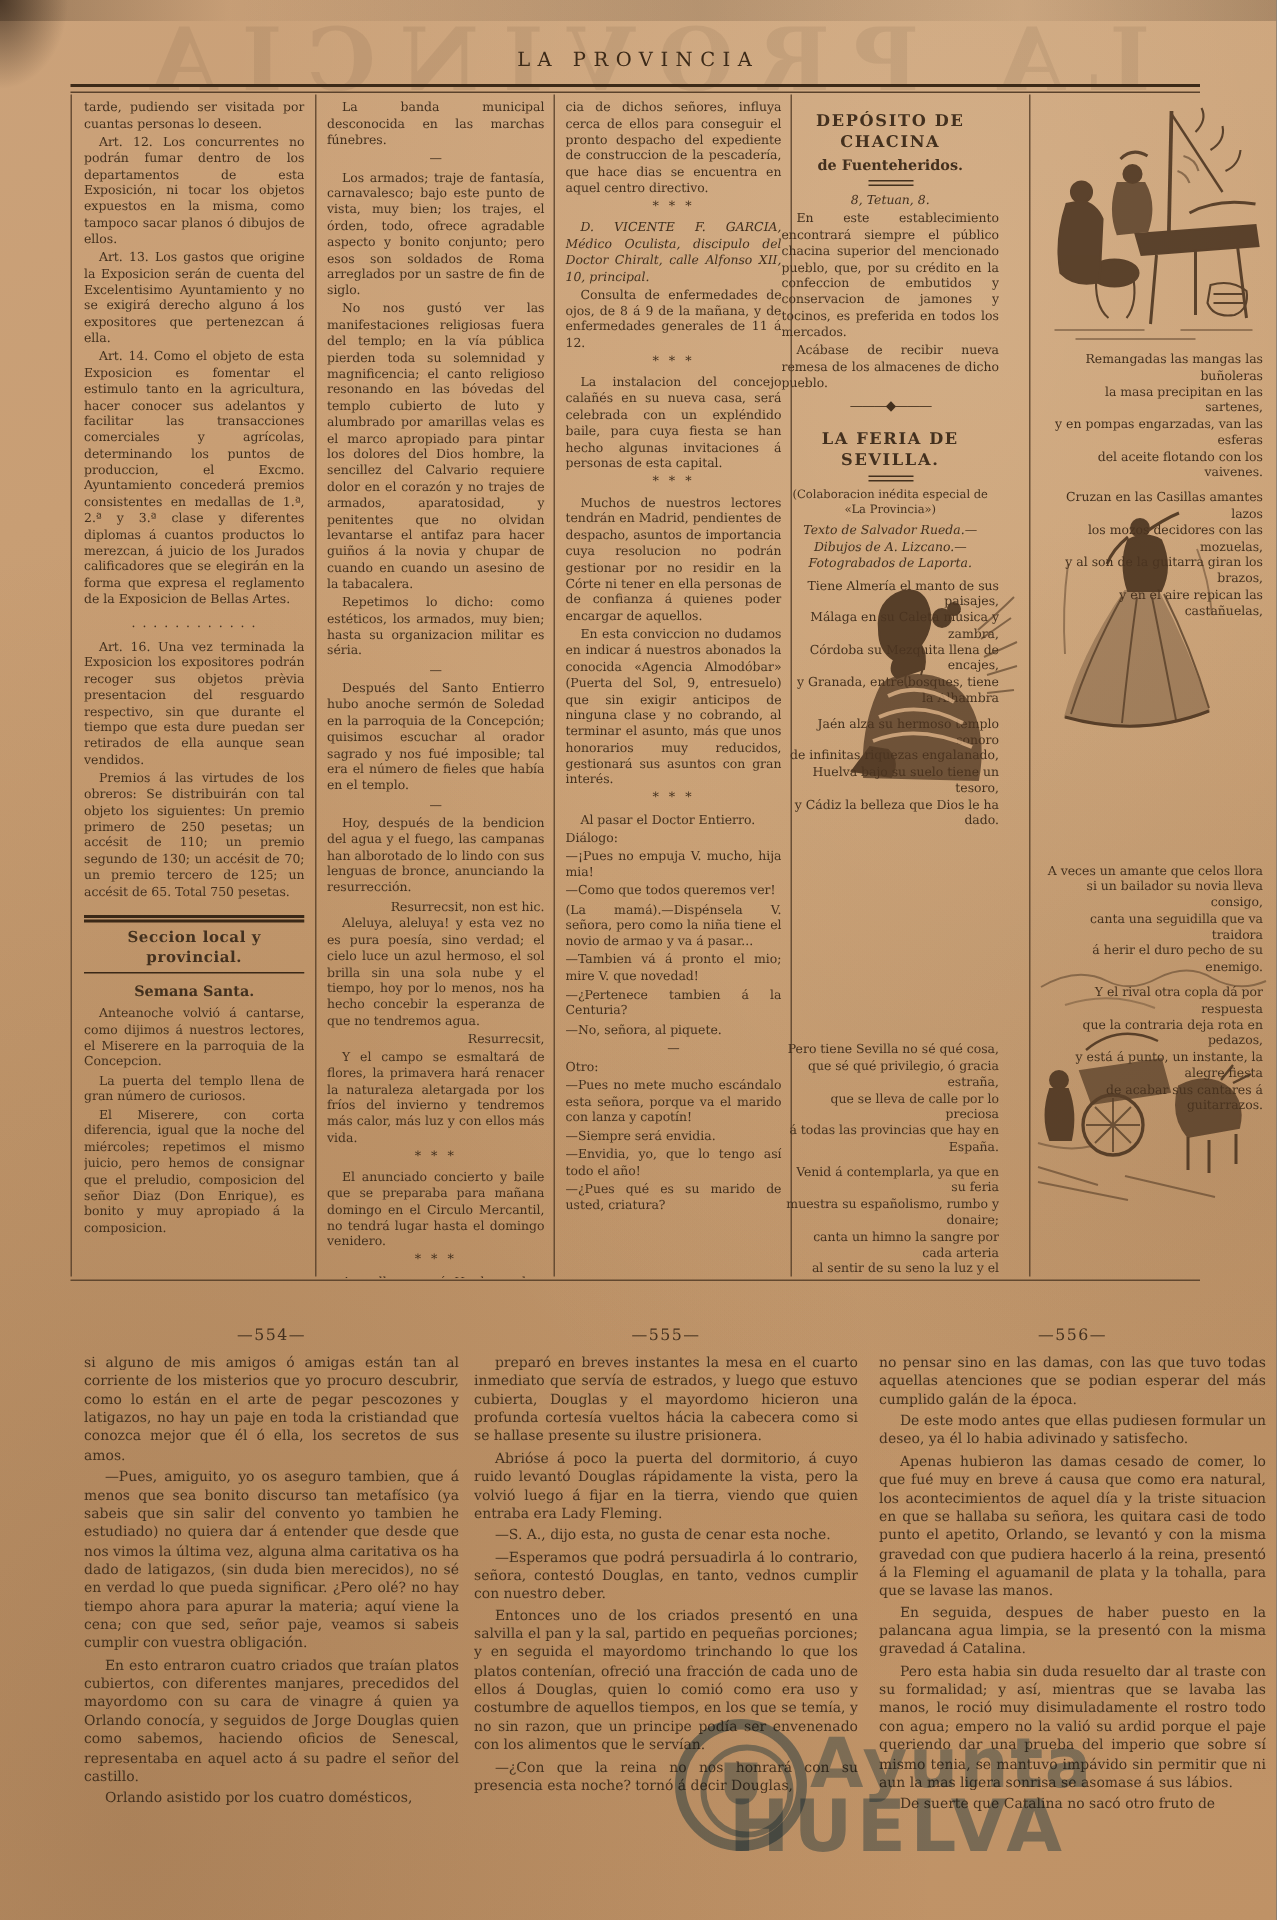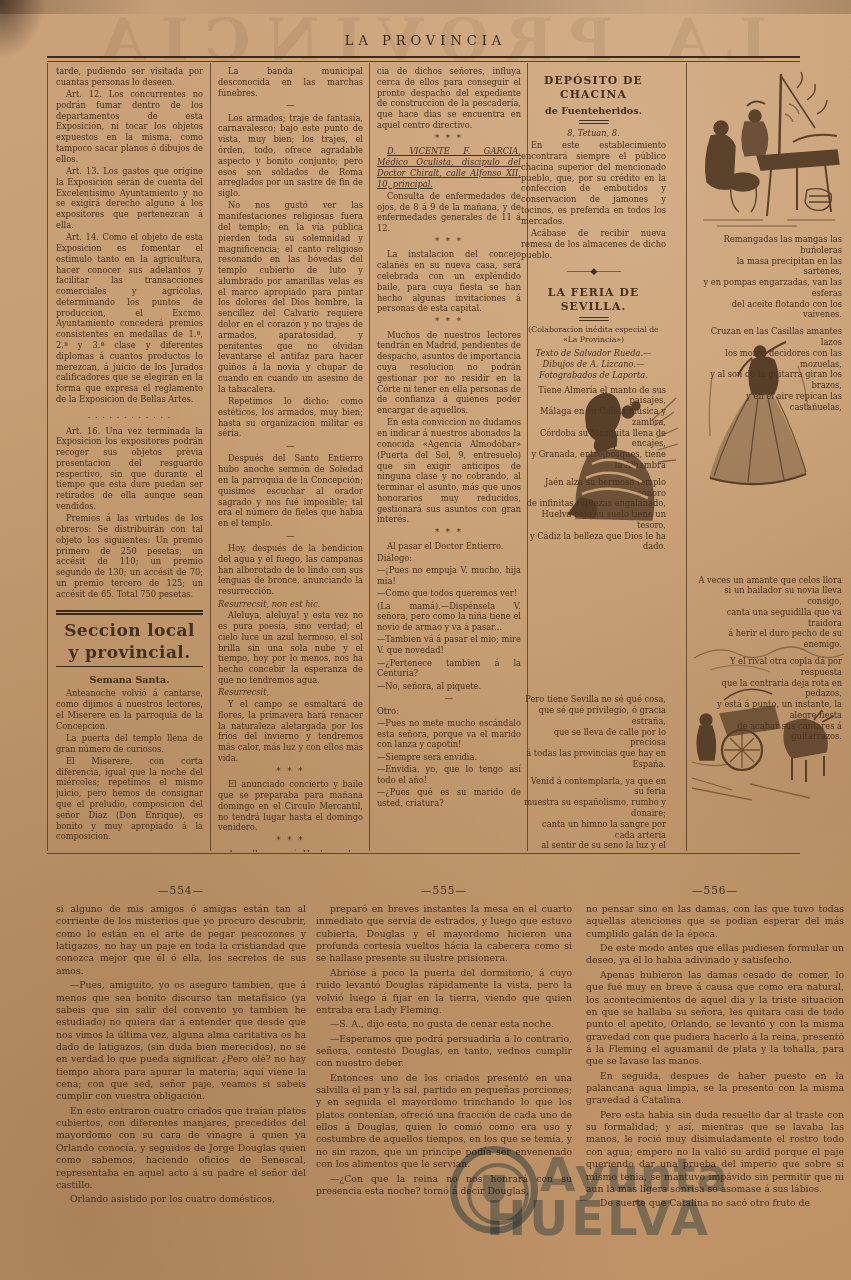--- a/index.html
+++ b/index.html
@@ -21,28 +21,28 @@
   .mastrule{position:absolute;top:56px;left:47px;width:753px;height:3px;
     border-top:2px solid #3c2a18;border-bottom:1px solid #5a422c;}
   .vrule{position:absolute;top:63px;height:788px;width:1px;background:#513b26;opacity:.8;}
   .secrule{position:absolute;top:853px;left:47px;width:753px;border-top:1px solid #513b26;opacity:.85;}
   .col{position:absolute;top:66px;height:786px;overflow:hidden;font-size:8.3px;line-height:1.3;}
   .fcol{position:absolute;top:903px;height:374px;overflow:hidden;font-size:9.3px;line-height:1.33;}
   .pagenum{position:absolute;top:884px;text-align:center;font-size:10.5px;letter-spacing:1px;}
   
   .b-p{text-align:justify;text-indent:1.2em;margin:0 0 1.5px;}
   .b-p0{text-align:justify;margin:0 0 1.5px;}
-  .b-pit{text-align:justify;text-indent:1.2em;margin:0 0 1.5px;font-style:italic;text-decoration:underline;}
+  .b-pit{text-align:justify;text-indent:1.2em;margin:0 0 1.5px;font-style:italic;}
   .fcol .b-p{text-indent:1.5em;margin:0 0 2px;}
   .fcol .b-p0{margin:0 0 2px;}
   .b-h{text-align:center;font-weight:bold;font-size:10.8px;letter-spacing:1.1px;margin:8px 0 3px;}
   .b-h2{text-align:center;font-weight:bold;font-size:9.6px;margin:0 0 2px;}
-  .b-box{margin:10px 0 7px;padding:4px 0 3px;text-align:center;font-weight:bold;font-size:17px;
+  .b-box{margin:10px 0 7px;padding:4px 0 3px;text-align:center;font-weight:bold;font-size:10px;
     letter-spacing:.4px;border-top:5px double #3a2817;border-bottom:1px solid #3a2817;}
-  .b-c{text-align:left;margin:1px 0;font-style:italic;}
+  .b-c{text-align:right;margin:1px 0;}
   .b-ci{text-align:center;font-style:italic;margin:2px 0;}
   .b-cs{text-align:center;font-size:7.7px;margin:3px 0;}
   .b-dash{text-align:center;margin:3px 0;line-height:1;}
   .b-ast{text-align:center;margin:3px 0 4px;letter-spacing:2px;font-size:8.5px;line-height:1;}
   .b-dots{text-align:center;margin:5px 0;letter-spacing:1px;}
   .b-srule{width:30px;height:2px;margin:2px auto 4px;border-top:1px solid #43301e;border-bottom:1px solid #43301e;}
   .b-orn{text-align:center;margin:6px 0;font-size:9px;letter-spacing:-1px;}
   .poem{margin:4px 0 6px 3px;font-size:8.3px;line-height:1.3;text-align:right;}
   .illus{position:absolute;pointer-events:none;}
   .illus svg{display:block;}
@@ -119,21 +119,21 @@
       <div class="b-p">La instalacion del concejo calañés en su nueva casa, será celebrada con un expléndido baile, para cuya fiesta se han hecho algunas invitaciones á personas de esta capital.</div>
       <div class="b-ast">* * *</div>
       <div class="b-p">Muchos de nuestros lectores tendrán en Madrid, pendientes de despacho, asuntos de importancia cuya resolucion no podrán gestionar por no residir en la Córte ni tener en ella personas de de confianza á quienes poder encargar de aquellos.</div>
       <div class="b-p">En esta conviccion no dudamos en indicar á nuestros abonados la conocida «Agencia Almodóbar» (Puerta del Sol, 9, entresuelo) que sin exigir anticipos de ninguna clase y no cobrando, al terminar el asunto, más que unos honorarios muy reducidos, gestionará sus asuntos con gran interés.</div>
       <div class="b-ast">* * *</div>
       <div class="b-p">Al pasar el Doctor Entierro.</div>
       <div class="b-p0">Diálogo:</div>
       <div class="b-p0">—¡Pues no empuja V. mucho, hija mia!</div>
       <div class="b-p0">—Como que todos queremos ver!</div>
       <div class="b-p0">(La mamá).—Dispénsela V. señora, pero como la niña tiene el novio de armao y va á pasar...</div>
-      <div class="b-p0">—Tambien vá á pasar el mio; mire V. que novedad!</div>
+      <div class="b-p0">—Tambien vá á pronto el mio; mire V. que novedad!</div>
       <div class="b-p0">—¿Pertenece tambien á la Centuria?</div>
       <div class="b-p0">—No, señora, al piquete.</div>
       <div class="b-dash">—</div>
       <div class="b-p0">Otro:</div>
       <div class="b-p0">—Pues no mete mucho escándalo esta señora, porque va el marido con lanza y capotín!</div>
       <div class="b-p0">—Siempre será envidia.</div>
       <div class="b-p0">—Envidia, yo, que lo tengo así todo el año!</div>
       <div class="b-p0">—¿Pues qué es su marido de usted, criatura?</div>
     </div>
   <div class="col" style="left:521px;width:145px">

